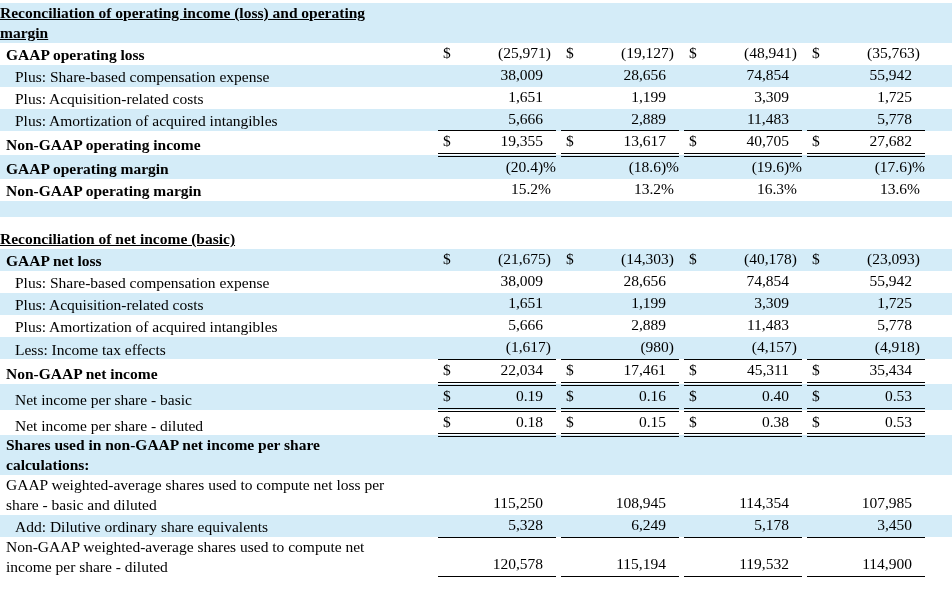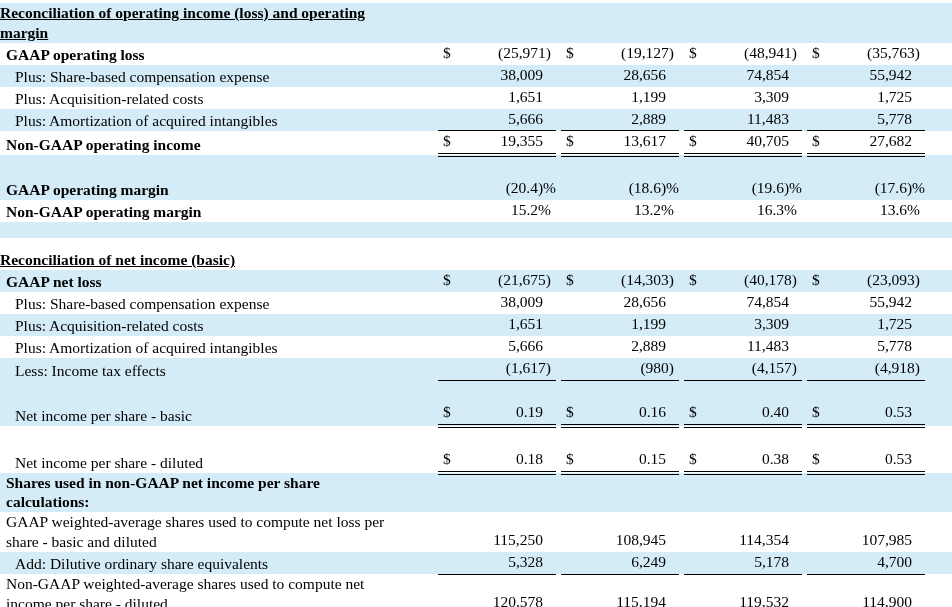--- a/index.html
+++ b/index.html
@@ -55,21 +55,21 @@
     text-align: right;
     padding-right: 13px;
     padding-bottom: 2px;
   }
   td.value.ov  { padding-right: 5px; }  
   td.value.ov2 { padding-right: 0px; }  
 
   .ul-single { border-bottom: 1.5px solid #000; }
   .ul-double { border-bottom: 4px double #000; }
 
-  tr.pad-top td { padding-top: 21px; }
+  tr.pad-top td { padding-top: 0; }
 </style>
 </head>
 <body>
 
 <table class="fin">
   <colgroup>
     <col style="width:438px">
     <col style="width:20px">
       <col style="width:98px">
       <col style="width:5px">
@@ -270,20 +270,35 @@
         <td class="dollar ul-single"></td>
         <td class="value ul-single ov">(980)</td>
         <td class="gap"></td>
         <td class="dollar ul-single"></td>
         <td class="value ul-single ov">(4,157)</td>
         <td class="gap"></td>
         <td class="dollar ul-single"></td>
         <td class="value ul-single ov">(4,918)</td>
         <td class="endpad"></td>
       </tr>
+      <tr class="bg-white">
+        <td class="label bold">Non-GAAP net income</td>
+        <td class="dollar ul-double">$</td>
+        <td class="value ul-double">22,034</td>
+        <td class="gap"></td>
+        <td class="dollar ul-double">$</td>
+        <td class="value ul-double">17,461</td>
+        <td class="gap"></td>
+        <td class="dollar ul-double">$</td>
+        <td class="value ul-double">45,311</td>
+        <td class="gap"></td>
+        <td class="dollar ul-double">$</td>
+        <td class="value ul-double">35,434</td>
+        <td class="endpad"></td>
+      </tr>
       <tr class="bg-blue pad-top">
         <td class="label indent">Net income per share - basic</td>
         <td class="dollar ul-double">$</td>
         <td class="value ul-double">0.19</td>
         <td class="gap"></td>
         <td class="dollar ul-double">$</td>
         <td class="value ul-double">0.16</td>
         <td class="gap"></td>
         <td class="dollar ul-double">$</td>
         <td class="value ul-double">0.40</td>
@@ -344,21 +359,21 @@
         <td class="dollar ul-single"></td>
         <td class="value ul-single">5,328</td>
         <td class="gap"></td>
         <td class="dollar ul-single"></td>
         <td class="value ul-single">6,249</td>
         <td class="gap"></td>
         <td class="dollar ul-single"></td>
         <td class="value ul-single">5,178</td>
         <td class="gap"></td>
         <td class="dollar ul-single"></td>
-        <td class="value ul-single">4,700</td>
+        <td class="value ul-single">3,450</td>
         <td class="endpad"></td>
       </tr>
       <tr class="bg-white">
         <td class="label">Non-GAAP weighted-average shares used to compute net
 income per share - diluted</td>
         <td class="dollar ul-single"></td>
         <td class="value ul-single">120,578</td>
         <td class="gap"></td>
         <td class="dollar ul-single"></td>
         <td class="value ul-single">115,194</td>

